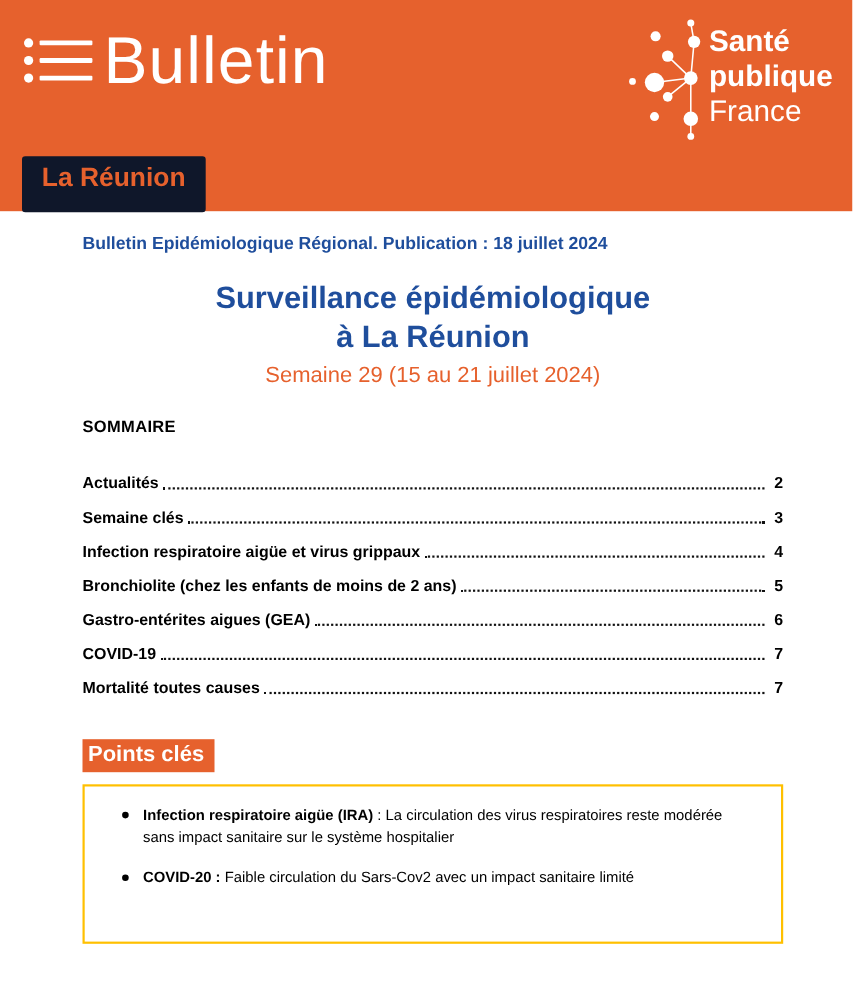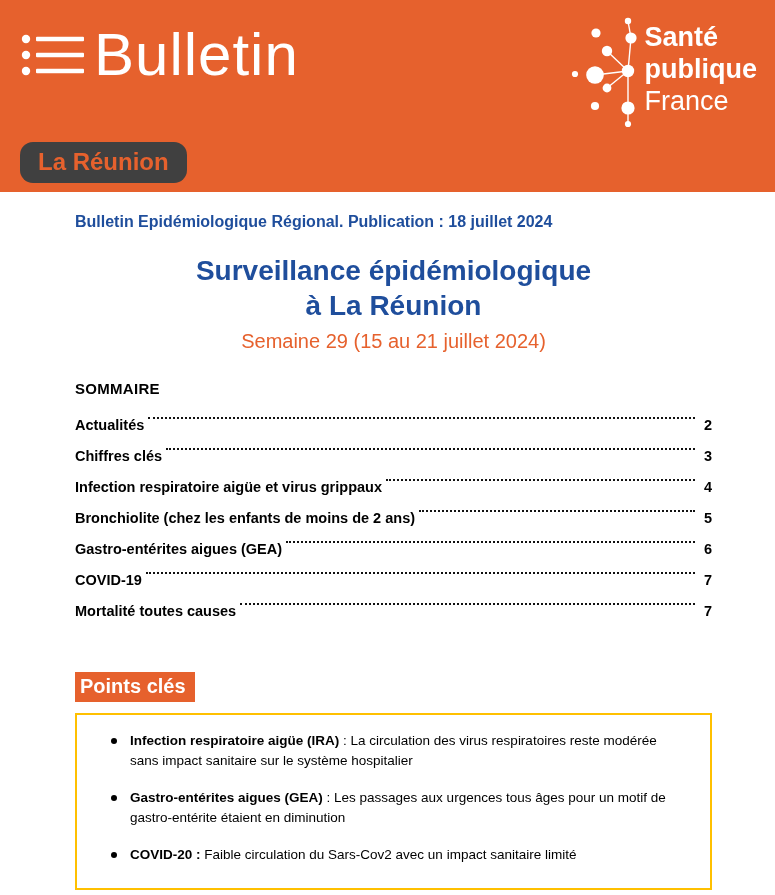--- a/index.html
+++ b/index.html
@@ -32,23 +32,23 @@
   }
   .spf-logo{
     position:absolute;right:18px;top:6px;
     display:flex;align-items:center;gap:0;
   }
   .spf-text{color:#fff;}
   .spf-text .b{font-weight:700;font-size:27px;line-height:32px;}
   .spf-text .l{font-weight:400;font-size:27px;line-height:32px;}
   .region-badge{
     position:absolute;left:20px;top:142px;
-    background:#404040;color:var(--orange);
+    background:#0f172a;color:var(--orange);
     font-weight:700;font-size:24px;line-height:40px;
-    padding:0 18px;border-radius:13px;height:41px;
+    padding:0 18px;border-radius:3px;height:51px;
   }
   
   .main{padding:0 63px 0 75px;}
   .pub-line{
     margin-top:21px;
     color:var(--blue);font-weight:700;font-size:16px;
   }
   .title{
     margin-top:22px;text-align:center;
     color:var(--blue);font-weight:700;font-size:28px;line-height:35px;
@@ -56,21 +56,21 @@
   .title span{display:block;}
   .subtitle{
     margin-top:7px;text-align:center;
     color:var(--orange);font-weight:400;font-size:20px;
   }
   
   .toc{margin-top:27px;}
   .toc-heading{font-size:15px;font-weight:700;letter-spacing:.3px;}
   .toc-list{margin-top:20px;}
   .toc-item{
-    display:flex;align-items:flex-start;
+    display:flex;align-items:flex-end;
     height:31px;cursor:pointer;
   }
   .toc-label{font-weight:700;font-size:14.5px;white-space:nowrap;}
   .toc-dots{
     flex:1;border-bottom:2.5px dotted #111;
     margin:0 3px 3px 4px;min-width:20px;
   }
   .toc-page{font-weight:700;font-size:14.5px;width:14px;text-align:right;}
   
   .kp-heading{
@@ -164,21 +164,21 @@
       <h2 class="toc-heading">SOMMAIRE</h2>
       <div class="toc-list">
 
         <div class="toc-item">
           <span class="toc-label">Actualités</span>
           <span class="toc-dots"></span>
           <span class="toc-page">2</span>
         </div>
 
         <div class="toc-item">
-          <span class="toc-label">Chiffres clés</span>
+          <span class="toc-label">Semaine clés</span>
           <span class="toc-dots"></span>
           <span class="toc-page">3</span>
         </div>
 
         <div class="toc-item">
           <span class="toc-label">Infection respiratoire aigüe et virus grippaux</span>
           <span class="toc-dots"></span>
           <span class="toc-page">4</span>
         </div>
 
@@ -211,23 +211,20 @@
 
     <section>
       <h2 class="kp-heading">Points clés</h2>
       <div class="kp-box">
         <ul class="kp-list">
 
           <li class="kp-item">
             <b>Infection respiratoire aigüe (IRA)</b><span> : La circulation des virus respiratoires reste modérée sans impact sanitaire sur le système hospitalier</span>
           </li>
 
-          <li class="kp-item">
-            <b>Gastro-entérites aigues (GEA)</b><span> : Les passages aux urgences tous âges pour un motif de gastro-entérite étaient en diminution</span>
-          </li>
 
           <li class="kp-item">
             <b>COVID-20 :</b><span> Faible circulation du Sars-Cov2 avec un impact sanitaire limité</span>
           </li>
 
         </ul>
       </div>
     </section>
 
   </main>

